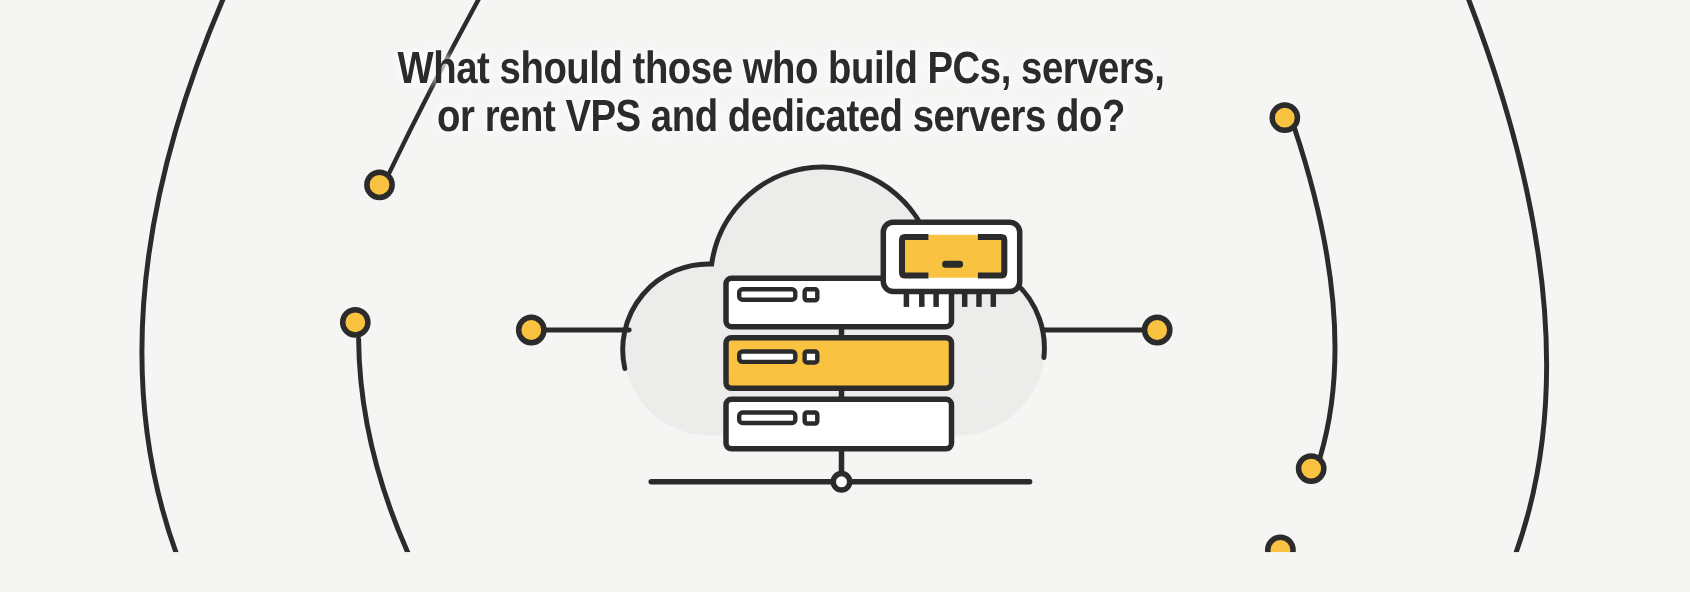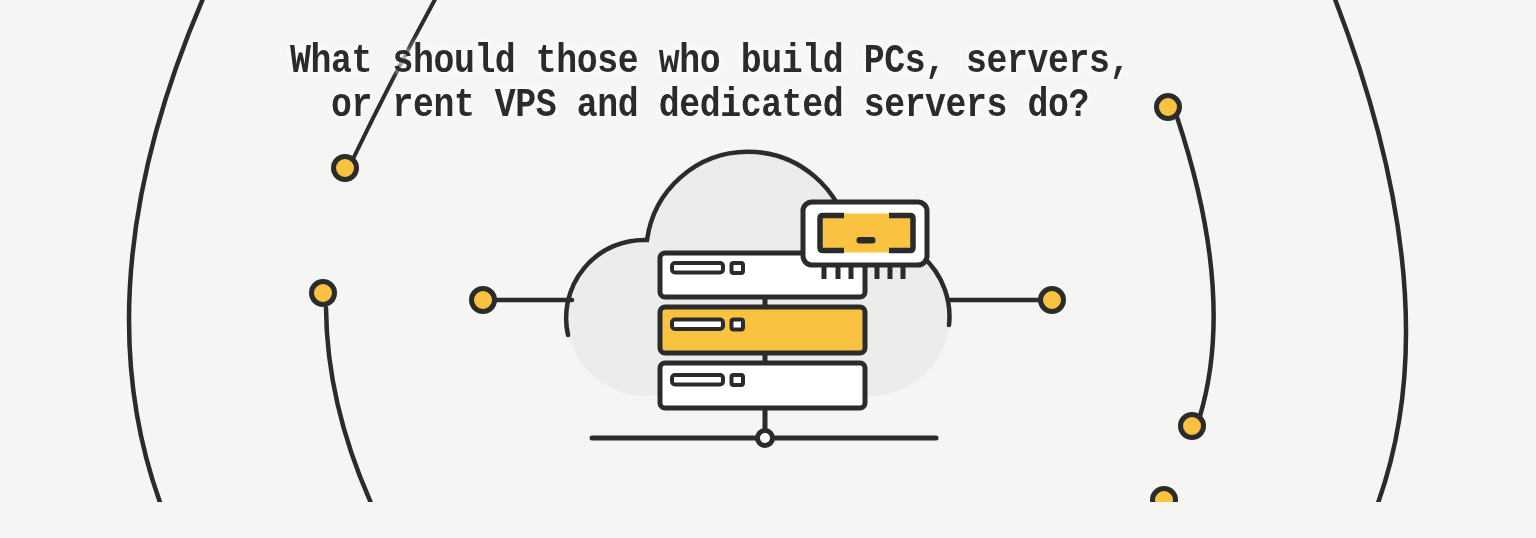--- a/index.html
+++ b/index.html
@@ -13,21 +13,20 @@
   body{
     font-family:"Liberation Sans", sans-serif;
     background:var(--bg);
   }
   .stage{
     position:relative;
     width:1536px;
     height:502px;
     overflow:hidden;
     background:var(--bg);
-    font-family:Liberation Mono, monospace;
   }
   .stage svg{
     position:absolute;
     left:0;top:0;
     width:1536px;height:538px;
     display:block;
   }
   .title{
     position:absolute;
     left:0;

